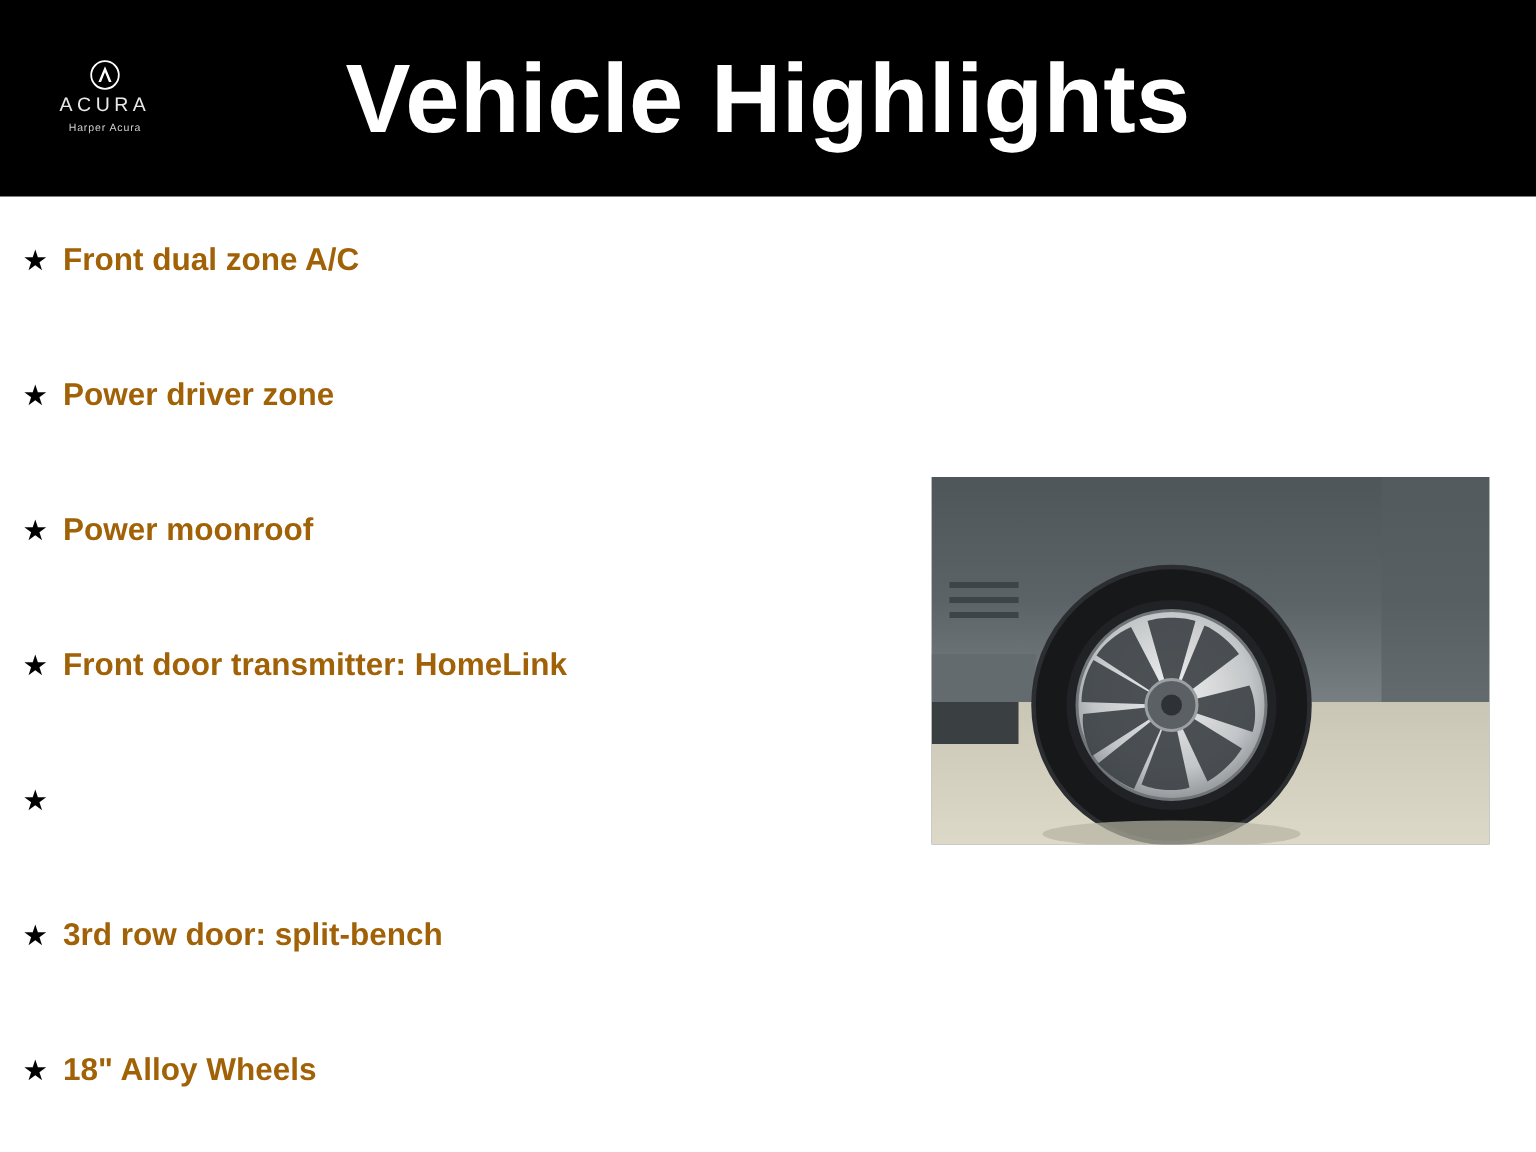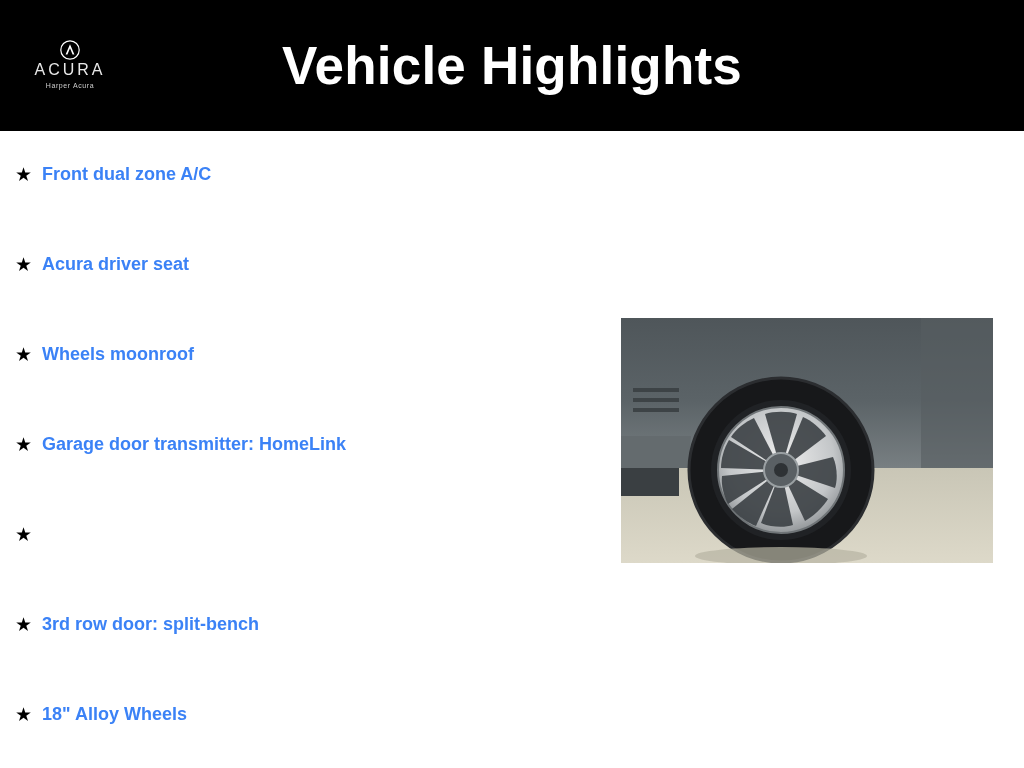--- a/index.html
+++ b/index.html
@@ -37,21 +37,21 @@
     color: #ffffff;
   }
   .brand-mark {
     display: block;
     margin: 0 auto 3px auto;
     width: 22px;
     height: 20px;
   }
   .brand-name {
     display: block;
-    font-size: 16px;
+    font-size: 13px;
     letter-spacing: 3px;
     font-weight: normal;
     color: #e8e8e8;
     line-height: 14px;
   }
   .brand-sub {
     display: block;
     font-size: 7px;
     letter-spacing: 0.6px;
     color: #cfcfcf;
@@ -60,21 +60,21 @@
   }
   .slide-title {
     position: absolute;
     left: 0;
     top: 0;
     width: 1024px;
     height: 131px;
     line-height: 131px;
     text-align: center;
     color: #ffffff;
-    font-size: 53px;
+    font-size: 65px;
     font-weight: bold;
     letter-spacing: 0.2px;
   }
   
   .bullets {
     position: absolute;
     left: 10px;
     top: 152px;
     width: 600px;
     list-style: none;
@@ -90,23 +90,23 @@
   }
   .star-icon {
     position: absolute;
     left: 5px;
     top: 13px;
     font-size: 19px;
     line-height: 19px;
     color: #000000;
   }
   .bullet-text {
-    font-size: 18px;
+    font-size: 21px;
     font-weight: bold;
-    color: #3b82f6;
+    color: #a16207;
     line-height: 26px;
     padding-top: 9px;
     white-space: nowrap;
   }
   
   .photo {
     position: absolute;
     left: 621px;
     top: 318px;
     width: 372px;
@@ -148,29 +148,29 @@
     <div class="slide-title">Vehicle Highlights</div>
   </div>
 
   <ul class="bullets">
     <li class="bullet-item">
       <span class="star-icon">★</span>
       <span class="bullet-text">Front dual zone A/C</span>
     </li>
     <li class="bullet-item">
       <span class="star-icon">★</span>
-      <span class="bullet-text">Acura driver seat</span>
-    </li>
-    <li class="bullet-item">
-      <span class="star-icon">★</span>
-      <span class="bullet-text">Wheels moonroof</span>
-    </li>
-    <li class="bullet-item">
-      <span class="star-icon">★</span>
-      <span class="bullet-text">Garage door transmitter: HomeLink</span>
+      <span class="bullet-text">Power driver zone</span>
+    </li>
+    <li class="bullet-item">
+      <span class="star-icon">★</span>
+      <span class="bullet-text">Power moonroof</span>
+    </li>
+    <li class="bullet-item">
+      <span class="star-icon">★</span>
+      <span class="bullet-text">Front door transmitter: HomeLink</span>
     </li>
     <li class="bullet-item">
       <span class="star-icon">★</span>
     </li>
     <li class="bullet-item">
       <span class="star-icon">★</span>
       <span class="bullet-text">3rd row door: split-bench</span>
     </li>
     <li class="bullet-item">
       <span class="star-icon">★</span>

